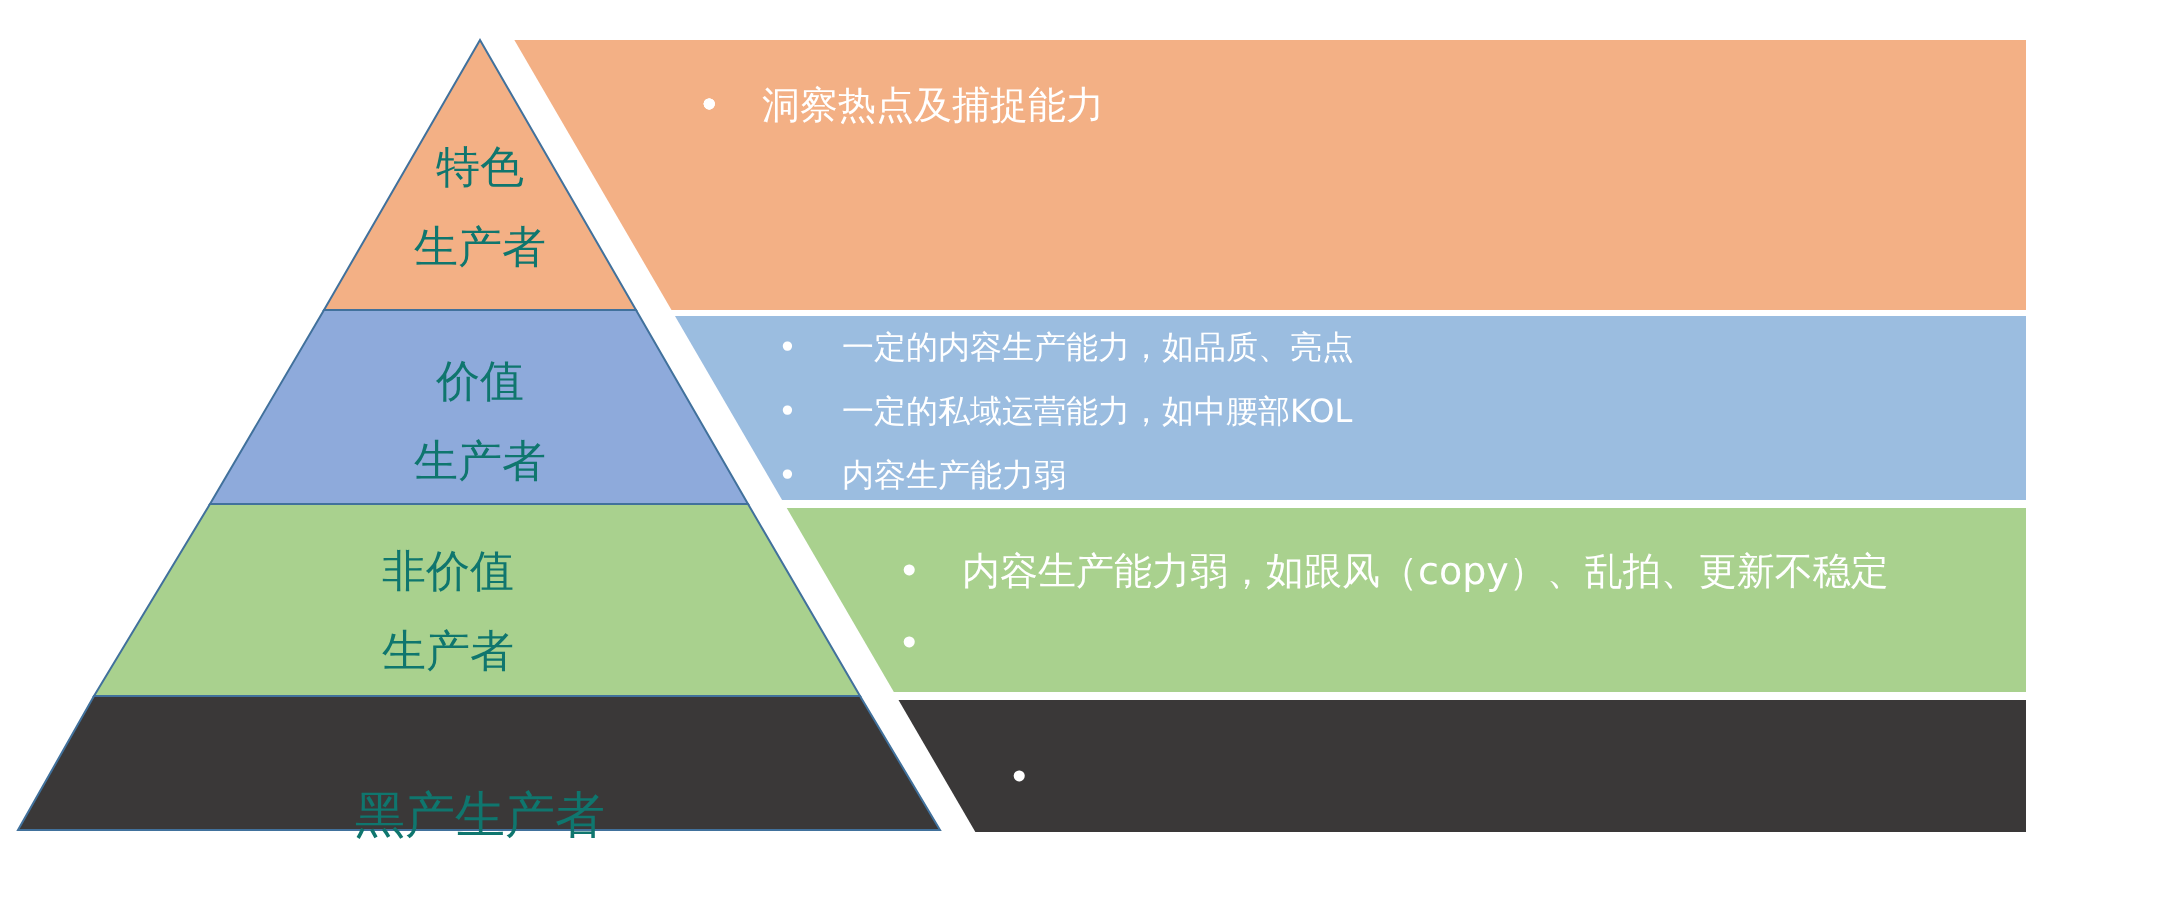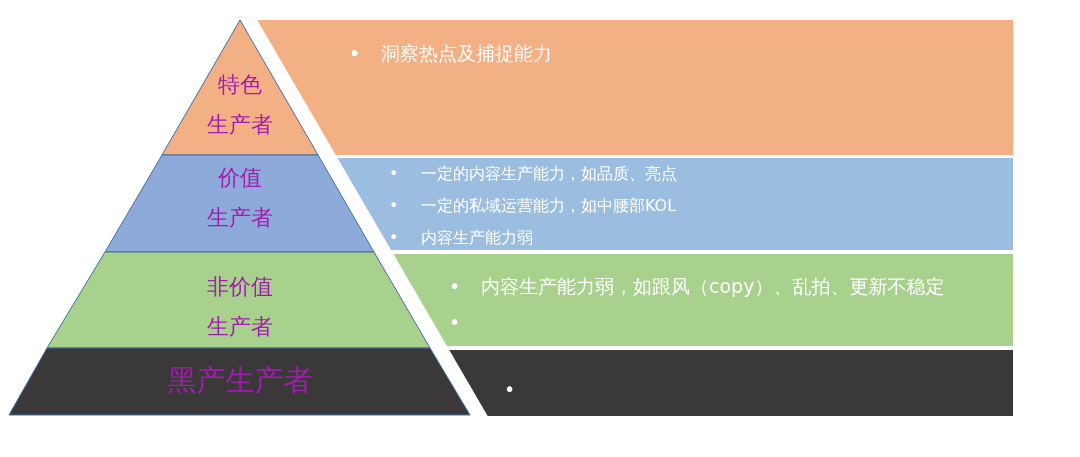--- a/index.html
+++ b/index.html
@@ -1,19 +1,19 @@
 <!DOCTYPE html>
 <html><head>
 <meta charset="utf-8">
 <style>
   html,body{margin:0;padding:0;background:#ffffff;}
   body{width:1080px;height:457px;position:relative;overflow:hidden;font-family:"DejaVu Sans","Liberation Sans",sans-serif;}
   svg.diagram{position:absolute;left:0;top:0;}
-  .lbl{position:absolute;color:#a21caf;text-align:center;font-size:22px;line-height:40px;}
-  .lbl.big{font-size:29px;}
+  .lbl{position:absolute;color:#0f766e;text-align:center;font-size:22px;line-height:40px;}
+  .lbl.big{font-size:25px;margin-top:28px;}
   .panel-text{position:absolute;color:#ffffff;}
   .panel-text ul{list-style:none;margin:0;padding:0;}
   .panel-text li{position:relative;padding-left:36px;white-space:nowrap;}
   .panel-text li .dot{position:absolute;left:4px;top:0;}
   .p1{left:345px;top:36px;font-size:19px;line-height:35px;}
   .p2{left:385px;top:158px;font-size:16px;line-height:32px;}
   .p3{left:445px;top:268px;font-size:19px;line-height:36px;}
   .p4{left:500px;top:371px;font-size:19px;line-height:36px;}
 </style>
 </head>
@@ -31,25 +31,25 @@
   <polygon points="240,20 318,155 162,155" fill="#f3b085" stroke="#41719c" stroke-width="1"></polygon>
   <polygon points="162,155 318,155 374,252 105,252" fill="#8eaadb" stroke="#41719c" stroke-width="1"></polygon>
   <polygon points="105,252 374,252 430,348 47,348" fill="#a9d18e" stroke="#41719c" stroke-width="1"></polygon>
   <polygon points="47,348 430,348 470,415 9,415" fill="#3a3838" stroke="#41719c" stroke-width="1"></polygon>
 </svg>
 
 <div class="lbl" style="left:180px;top:65px;width:120px;">
   <div>特色</div>
   <div>生产者</div>
 </div>
-<div class="lbl" style="left:180px;top:158px;width:120px;text-align:center;">
+<div class="lbl" style="left:180px;top:172px;width:120px;text-align:center;">
   <div>价值</div>
   <div>生产者</div>
 </div>
-<div class="lbl" style="left:170px;top:267px;width:140px;">
+<div class="lbl" style="left:154px;top:267px;width:140px;">
   <div>非价值</div>
   <div>生产者</div>
 </div>
 <div class="lbl big" style="left:140px;top:360px;width:200px;">
   <div>黑产生产者</div>
 </div>
 
 <div class="panel-text p1">
   <ul>
     <li><span class="dot">•</span></li>

